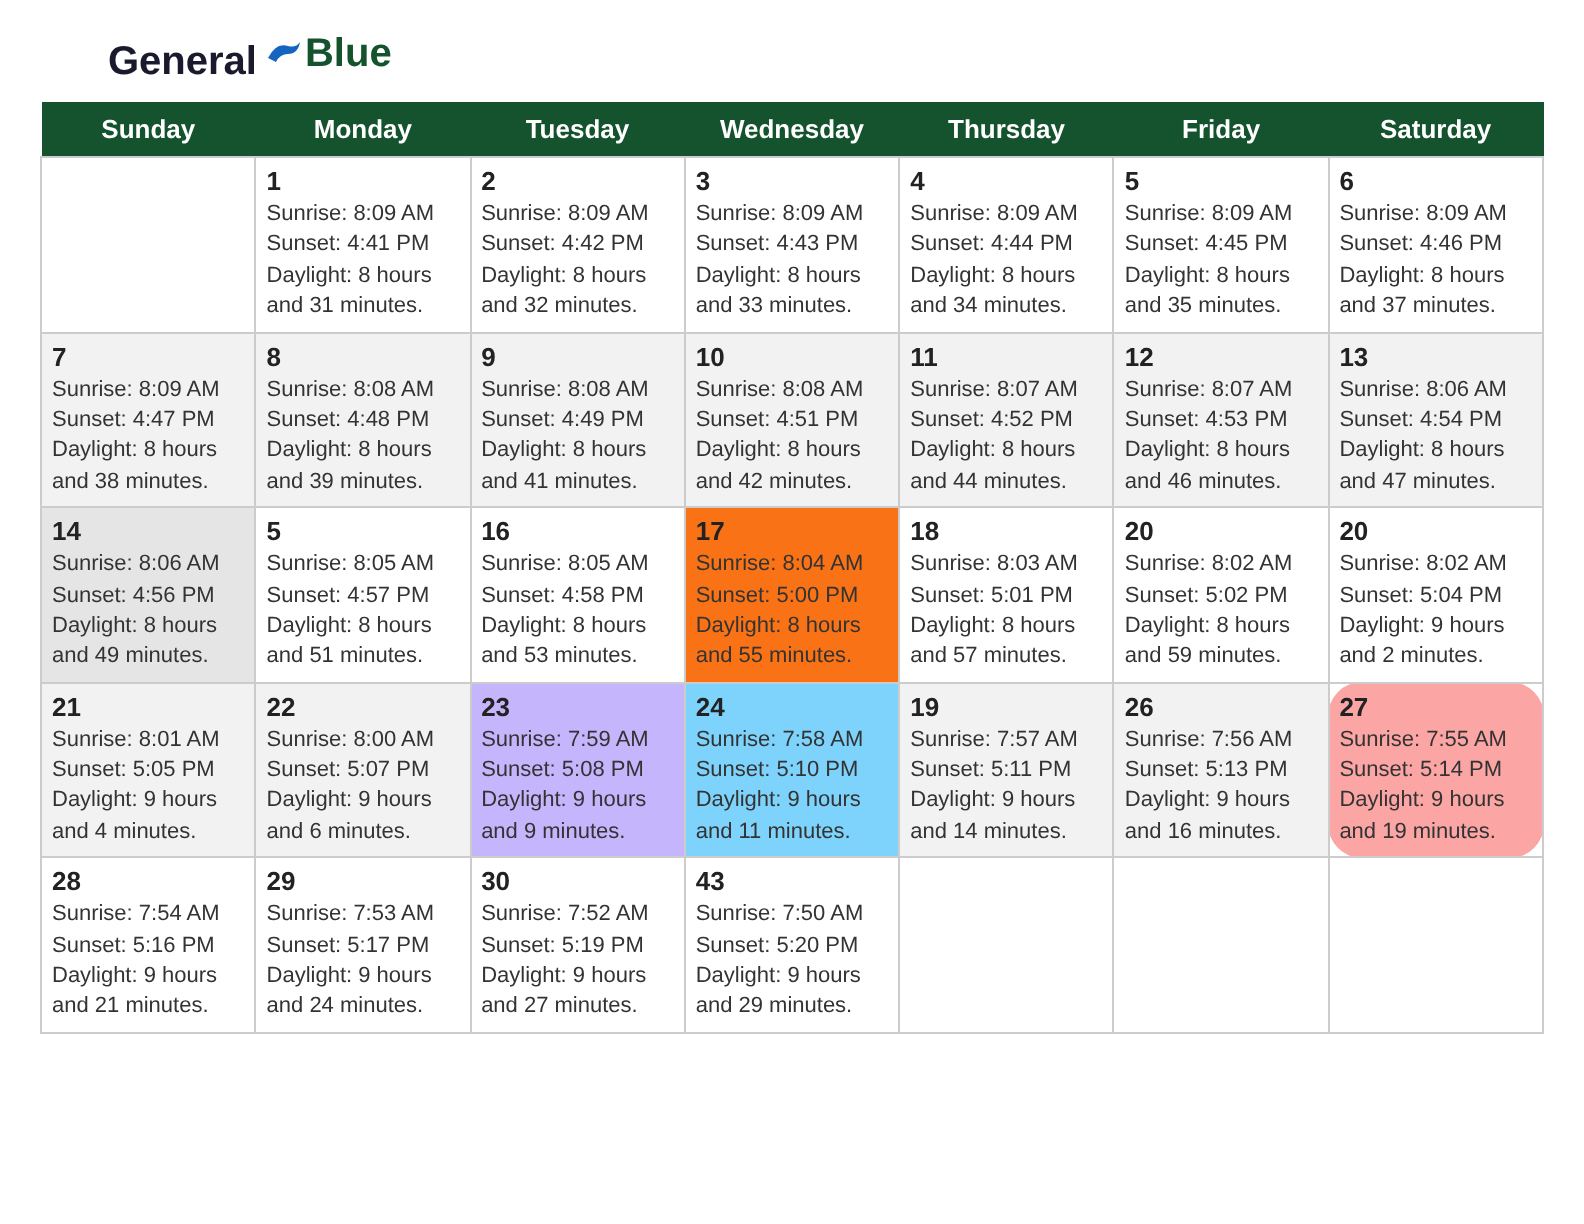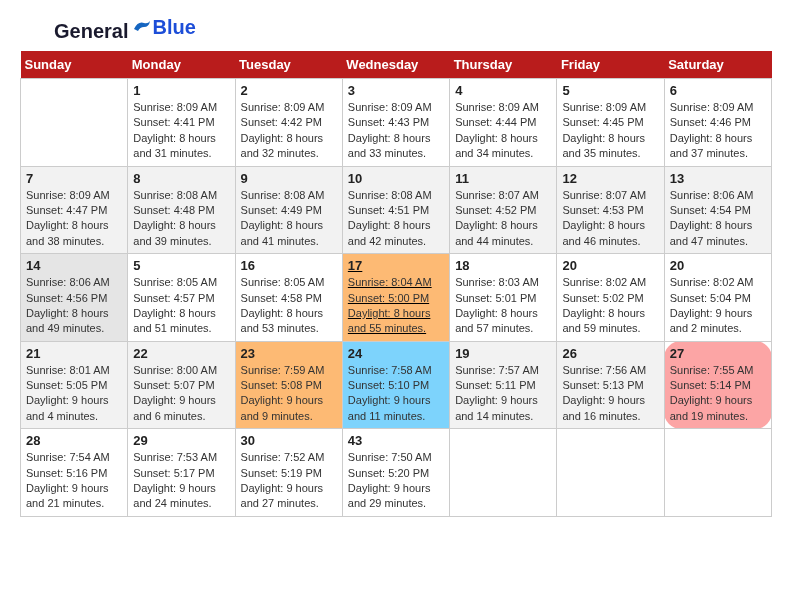--- a/index.html
+++ b/index.html
@@ -33,24 +33,24 @@
     .location {
       font-size: 16px;
       color: #333;
     }
     table {
       width: 100%;
       border-collapse: collapse;
       table-layout: fixed;
     }
     th {
-      background-color: #b91c1c;
+      background-color: #14532d;
       color: #fff;
       padding: 6px 4px;
-      text-align: left;
+      text-align: center;
       font-size: 13px;
       font-weight: bold;
     }
     td {
       border: 1px solid #ccc;
       vertical-align: top;
       padding: 4px 5px;
       min-height: 80px;
       height: 85px;
     }
@@ -81,21 +81,21 @@
 
 <div class="header">
   <div class="logo">
     <div style="display:flex; align-items:center;">
       <span style="font-size:20px;font-weight:bold;color:#1a1a2e;">General</span>
 
       <svg width="22" height="20" viewBox="0 0 22 20" style="margin-left:2px;margin-top:-6px;">
         <path d="M4,10 Q8,2 14,4 Q18,5 20,2 Q19,8 14,8 Q10,8 8,12 Z" fill="#1565c0"></path>
       </svg>
     </div>
-    <span style="font-size:20px;font-weight:bold;color:#1d4ed8;margin-top:-4px;">Blue</span>
+    <span style="font-size:20px;font-weight:bold;color:#14532d;margin-top:-4px;">Blue</span>
   </div>
   <div class="title-section">
     <div class="month-year"></div>
     <div class="location"></div>
   </div>
 </div>
 
 <table>
   <thead>
     <tr>
@@ -172,21 +172,21 @@
           <div class="cell-info">Sunrise: 8:06 AM<br>Sunset: 4:56 PM<br>Daylight: 8 hours<br>and 49 minutes.</div>
         </td>
         <td style="background-color: rgb(255, 255, 255);">
           <span class="day-num">5</span>
           <div class="cell-info">Sunrise: 8:05 AM<br>Sunset: 4:57 PM<br>Daylight: 8 hours<br>and 51 minutes.</div>
         </td>
         <td style="background-color: rgb(255, 255, 255);">
           <span class="day-num">16</span>
           <div class="cell-info">Sunrise: 8:05 AM<br>Sunset: 4:58 PM<br>Daylight: 8 hours<br>and 53 minutes.</div>
         </td>
-        <td style="background-color: #fdba74; text-decoration: underline;">
+        <td style="background-color: #f97316;">
           <span class="day-num">17</span>
           <div class="cell-info">Sunrise: 8:04 AM<br>Sunset: 5:00 PM<br>Daylight: 8 hours<br>and 55 minutes.</div>
         </td>
         <td style="background-color: rgb(255, 255, 255);">
           <span class="day-num">18</span>
           <div class="cell-info">Sunrise: 8:03 AM<br>Sunset: 5:01 PM<br>Daylight: 8 hours<br>and 57 minutes.</div>
         </td>
         <td style="background-color: rgb(255, 255, 255);">
           <span class="day-num">20</span>
           <div class="cell-info">Sunrise: 8:02 AM<br>Sunset: 5:02 PM<br>Daylight: 8 hours<br>and 59 minutes.</div>
@@ -198,21 +198,21 @@
       </tr>
       <tr>
         <td style="background-color: rgb(242, 242, 242);">
           <span class="day-num">21</span>
           <div class="cell-info">Sunrise: 8:01 AM<br>Sunset: 5:05 PM<br>Daylight: 9 hours<br>and 4 minutes.</div>
         </td>
         <td style="background-color: rgb(242, 242, 242);">
           <span class="day-num">22</span>
           <div class="cell-info">Sunrise: 8:00 AM<br>Sunset: 5:07 PM<br>Daylight: 9 hours<br>and 6 minutes.</div>
         </td>
-        <td style="background-color: #fdba74; margin-top: 26px;">
+        <td style="background-color: #c4b5fd; margin-top: 26px;">
           <span class="day-num">23</span>
           <div class="cell-info">Sunrise: 7:59 AM<br>Sunset: 5:08 PM<br>Daylight: 9 hours<br>and 9 minutes.</div>
         </td>
         <td style="background-color: #7dd3fc;">
           <span class="day-num">24</span>
           <div class="cell-info">Sunrise: 7:58 AM<br>Sunset: 5:10 PM<br>Daylight: 9 hours<br>and 11 minutes.</div>
         </td>
         <td style="background-color: rgb(242, 242, 242);">
           <span class="day-num">19</span>
           <div class="cell-info">Sunrise: 7:57 AM<br>Sunset: 5:11 PM<br>Daylight: 9 hours<br>and 14 minutes.</div>

